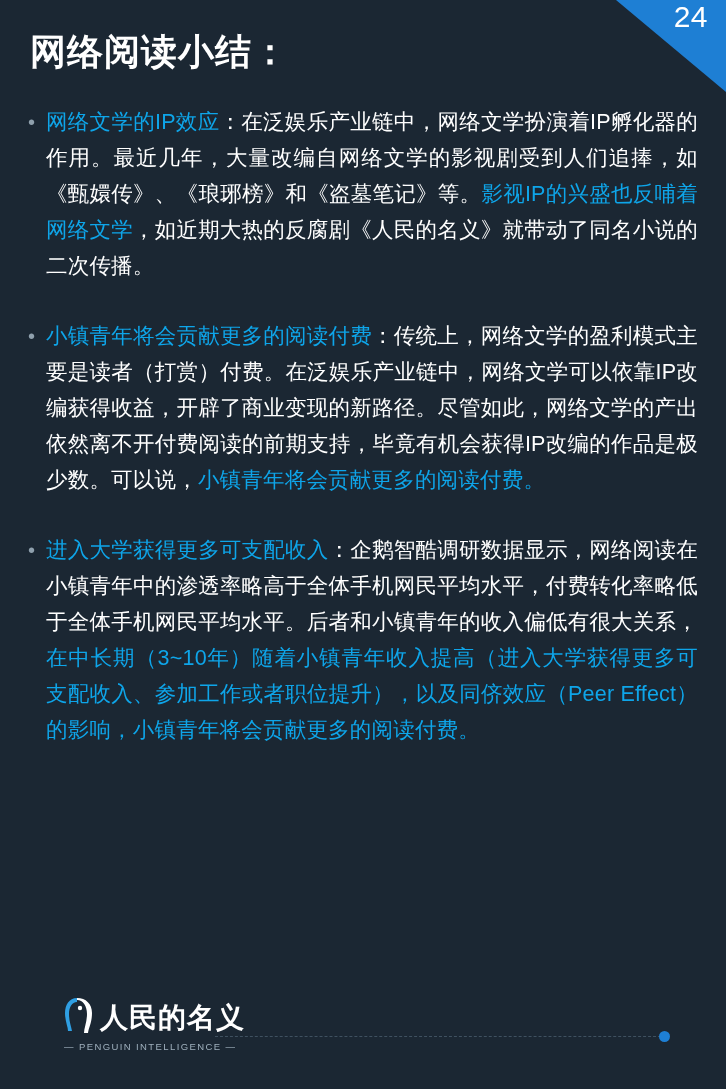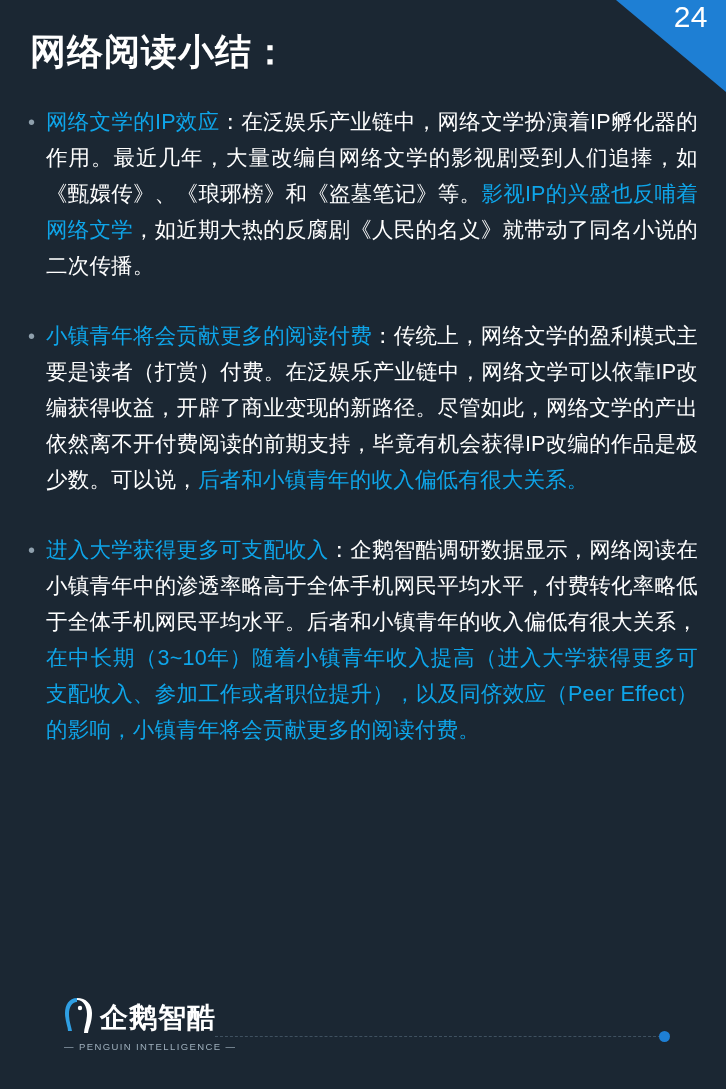--- a/index.html
+++ b/index.html
@@ -162,37 +162,37 @@
 
   <div class="content">
 
     <div class="bullet">
       <div class="dot">•</div>
       <div class="para"><span class="hl">网络文学的IP效应</span><span>：在泛娱乐产业链中，网络文学扮演着IP孵化器的作用。最近几年，大量改编自网络文学的影视剧受到人们追捧，如《甄嬛传》、《琅琊榜》和《盗墓笔记》等。</span><span class="hl">影视IP的兴盛也反哺着网络文学</span><span>，如近期大热的反腐剧《人民的名义》就带动了同名小说的二次传播。</span></div>
     </div>
 
     <div class="bullet">
       <div class="dot">•</div>
-      <div class="para"><span class="hl">小镇青年将会贡献更多的阅读付费</span><span>：传统上，网络文学的盈利模式主要是读者（打赏）付费。在泛娱乐产业链中，网络文学可以依靠IP改编获得收益，开辟了商业变现的新路径。尽管如此，网络文学的产出依然离不开付费阅读的前期支持，毕竟有机会获得IP改编的作品是极少数。可以说，</span><span class="hl">后者和小镇青年的收入偏低有很大关系。</span></div>
+      <div class="para"><span class="hl">小镇青年将会贡献更多的阅读付费</span><span>：传统上，网络文学的盈利模式主要是读者（打赏）付费。在泛娱乐产业链中，网络文学可以依靠IP改编获得收益，开辟了商业变现的新路径。尽管如此，网络文学的产出依然离不开付费阅读的前期支持，毕竟有机会获得IP改编的作品是极少数。可以说，</span><span class="hl">小镇青年将会贡献更多的阅读付费。</span></div>
     </div>
 
     <div class="bullet">
       <div class="dot">•</div>
       <div class="para"><span class="hl">进入大学获得更多可支配收入</span><span>：企鹅智酷调研数据显示，网络阅读在小镇青年中的渗透率略高于全体手机网民平均水平，付费转化率略低于全体手机网民平均水平。后者和小镇青年的收入偏低有很大关系，</span><span class="hl">在中长期（3~10年）随着小镇青年收入提高（进入大学获得更多可支配收入、参加工作或者职位提升），以及同侪效应（Peer Effect）的影响，小镇青年将会贡献更多的阅读付费。</span></div>
     </div>
 
   </div>
 
   <div class="footer">
     <div class="footer-line"></div>
     <div class="footer-dot"></div>
     <div class="logo">
       <svg class="logo-mark" viewBox="0 0 34 40">
         <path d="M17 1 C9 1 5 8 5 16 C5 24 8 30 8 34 L12 34 C11 29 9 24 9 17 C9 10 12 5 17 5 Z" fill="#2f9fe3"></path>
         <path d="M17 3 C23 3 27 9 27 17 C27 25 24 31 24 36 L28 36 C29 30 32 25 32 16 C32 7 26 1 17 1 Z" fill="#ffffff"></path>
         <circle cx="20" cy="11" r="2.2" fill="#ffffff"></circle>
       </svg>
-      <div class="logo-text">企鹅智酷</div>
+      <div class="logo-text">人民的名义</div>
       <div class="logo-sub">— PENGUIN INTELLIGENCE —</div>
     </div>
   </div>
 
 </div>
 
 </body></html>

